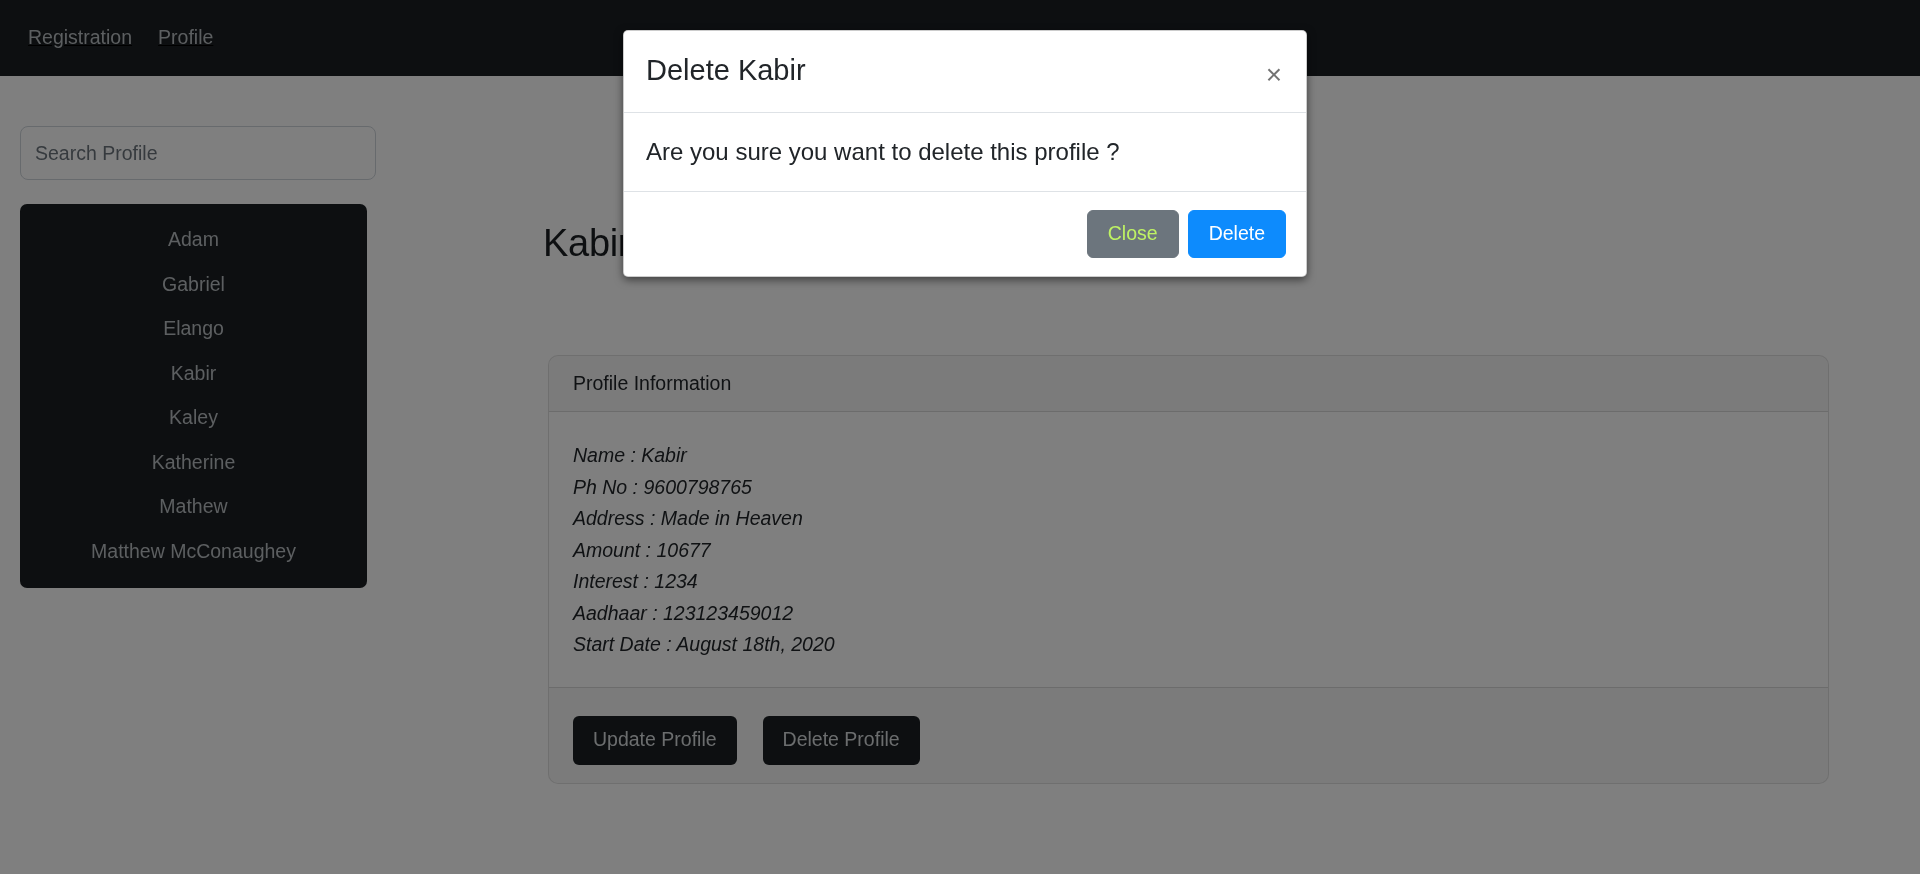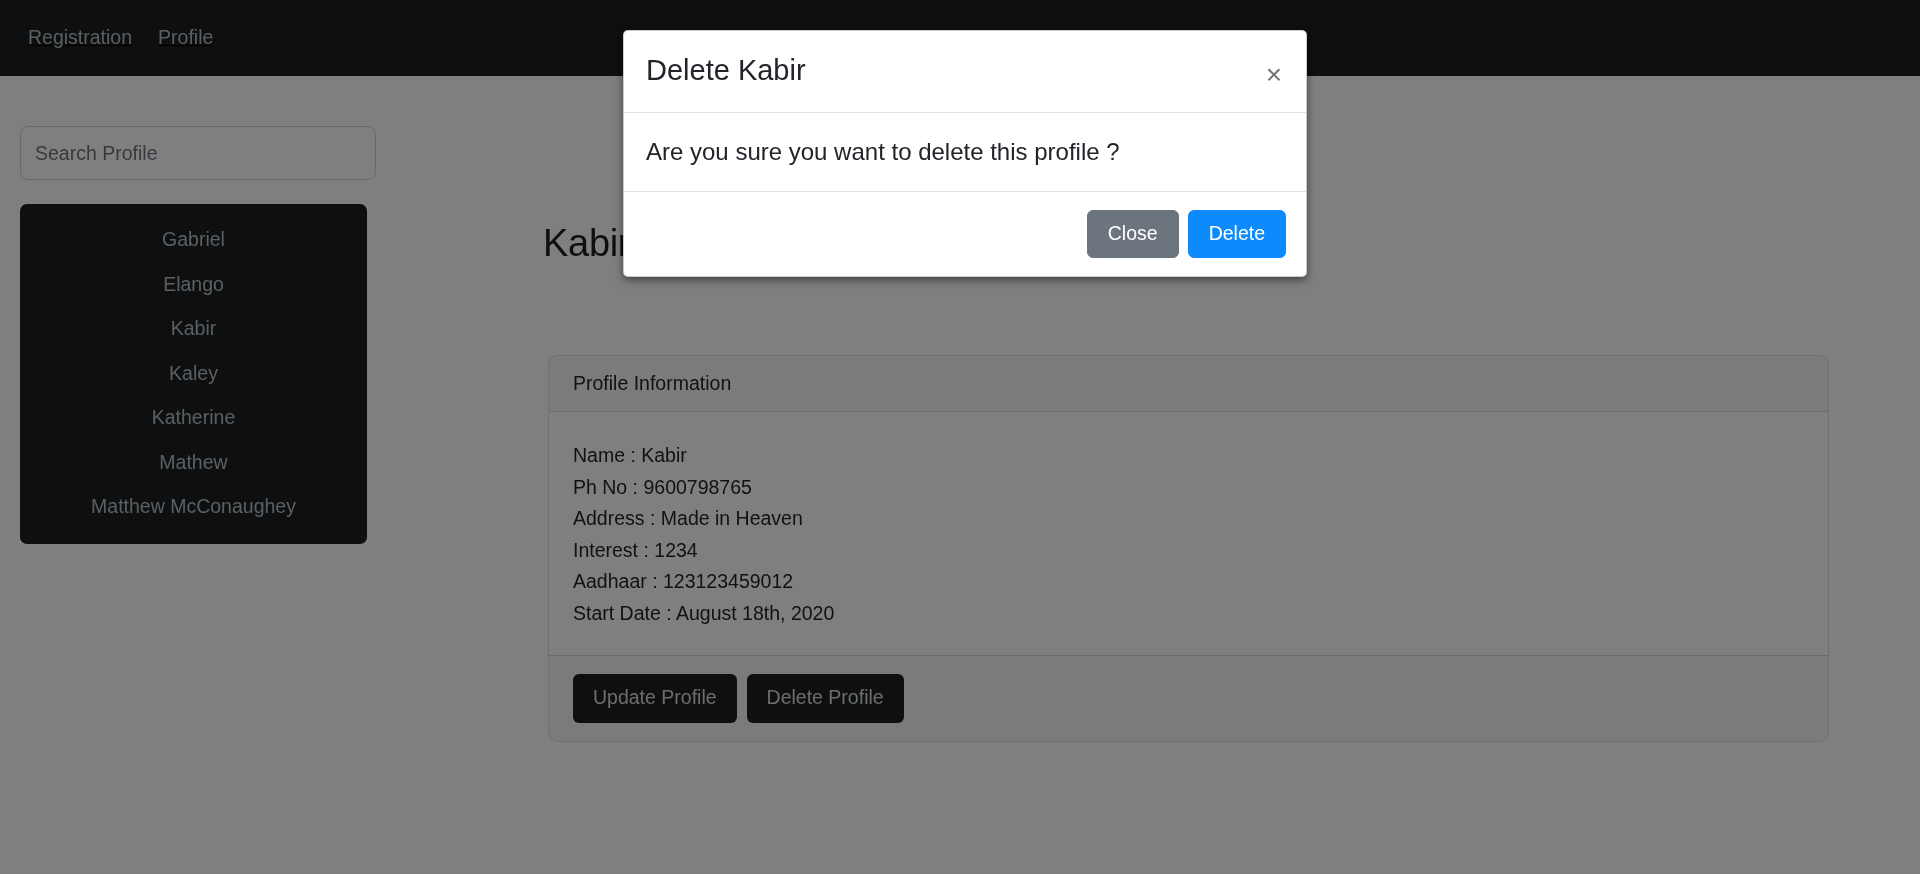--- a/index.html
+++ b/index.html
@@ -130,29 +130,30 @@
     border-bottom: 1px solid rgba(0,0,0,0.125);
     font-size: 19.5px;
     color: #212529;
     background: rgba(0,0,0,0.03);
   }
   #profile-card-body {
     padding: 28px 24px 26px 24px;
     font-size: 19.5px;
     color: #212529;
     line-height: 1.62;
+    font-style: italic;
   }
   .profile-field { white-space: nowrap; }
 
   #profile-card-footer {
     border-top: 1px solid rgba(0,0,0,0.125);
-    padding: 18px 24px 18px 24px;
+    padding: 28px 24px 18px 24px;
     background: rgba(0,0,0,0.03);
     display: flex;
-    gap: 10px;
+    gap: 26px;
   }
   .btn-dark {
     background: #1b1f22;
     color: #d6dadd;
     border: none;
     border-radius: 6px;
     font-family: "Liberation Sans", sans-serif;
     font-size: 19.5px;
     line-height: 1;
     padding: 14px 20px 15px 20px;
@@ -211,21 +212,21 @@
     line-height: 1.4;
   }
   #modal-footer {
     padding: 18px 20px 18px 20px;
     display: flex;
     justify-content: flex-end;
     gap: 9px;
   }
   .btn-secondary {
     background: #6c757d;
-    color: #ffffff;
+    color: #bef264;
     border: 1px solid #6c757d;
     border-radius: 6px;
     font-family: "Liberation Sans", sans-serif;
     font-size: 19.5px;
     line-height: 1;
     padding: 13px 20px 14px 20px;
     cursor: pointer;
   }
   .btn-primary {
     background: #0d8bfd;
@@ -247,40 +248,42 @@
   <nav id="navbar">
     <a class="nav-link">Registration</a>
     <a class="nav-link">Profile</a>
   </nav>
 
   <div id="content">
 
     <input id="search-input" type="text" placeholder="Search Profile" style="">
 
     <div id="profile-list">
+      <div class="profile-list-item">Adam</div>
       <div class="profile-list-item">Gabriel</div>
       <div class="profile-list-item">Elango</div>
       <div class="profile-list-item">Kabir</div>
       <div class="profile-list-item">Kaley</div>
       <div class="profile-list-item">Katherine</div>
       <div class="profile-list-item">Mathew</div>
       <div class="profile-list-item">Matthew McConaughey</div>
     </div>
 
     <div id="main-card">
 
       <div id="profile-title">Kabir</div>
 
       <div id="profile-card">
         <div id="profile-card-header">Profile Information</div>
 
         <div id="profile-card-body">
           <div class="profile-field">Name : Kabir</div>
           <div class="profile-field">Ph No : 9600798765</div>
           <div class="profile-field">Address : Made in Heaven</div>
+          <div class="profile-field">Amount : 10677</div>
           <div class="profile-field">Interest : 1234</div>
           <div class="profile-field">Aadhaar : 123123459012</div>
           <div class="profile-field">Start Date : August 18th, 2020</div>
         </div>
 
         <div id="profile-card-footer">
           <button class="btn-dark">Update Profile</button>
           <button class="btn-dark">Delete Profile</button>
         </div>
       </div>

